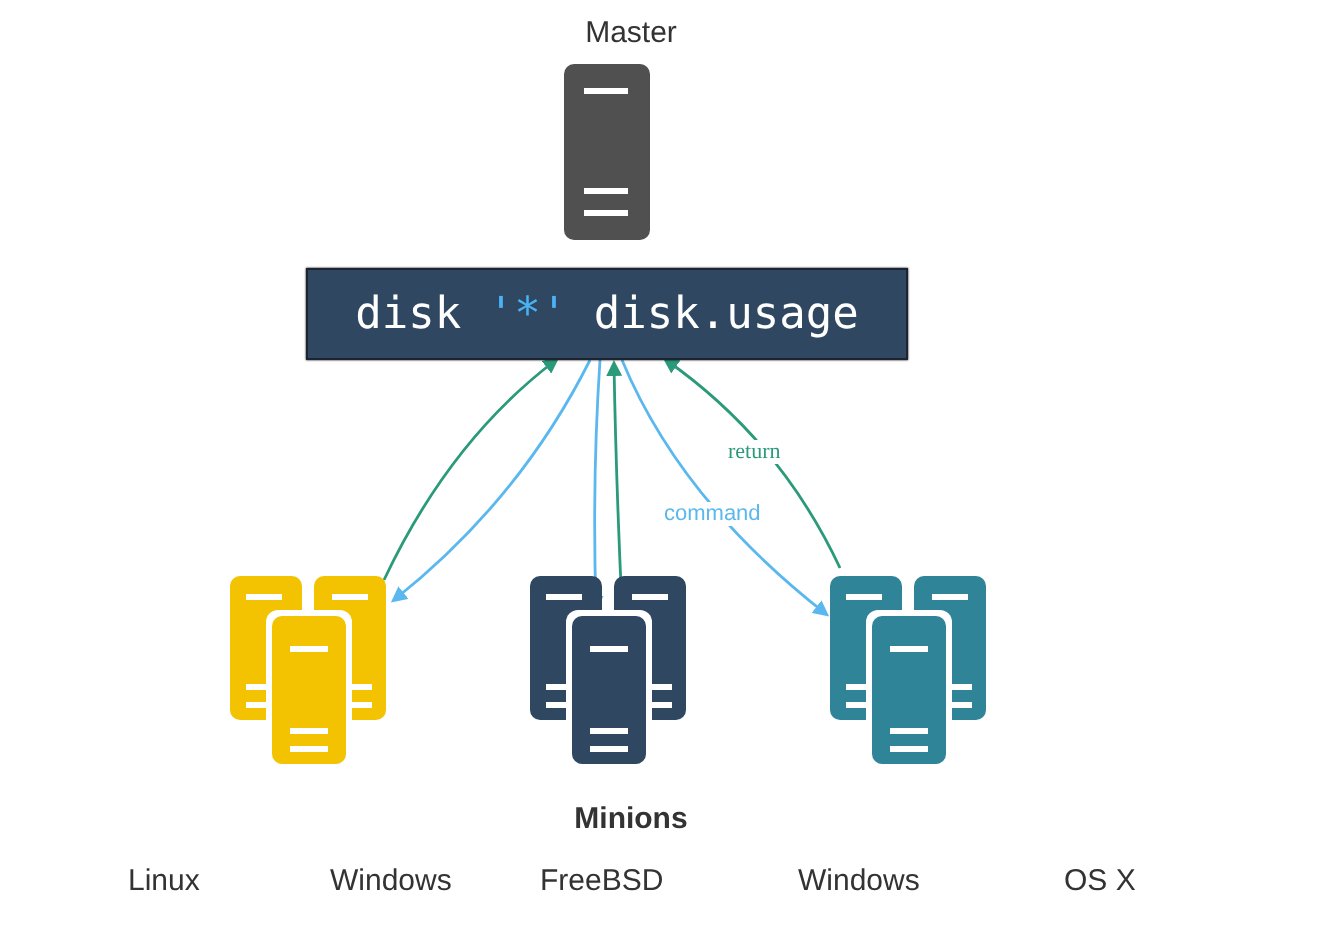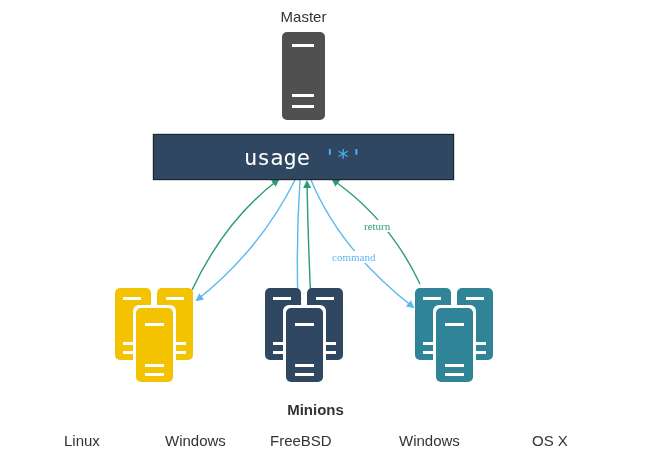--- a/index.html
+++ b/index.html
@@ -1,31 +1,31 @@
 <!DOCTYPE html>
 <html><head>
   <meta charset="utf-8">
   <style>
     html, body { margin: 0; padding: 0; background: #ffffff; }
     body { width: 662px; height: 473px; position: relative; overflow: hidden;
            font-family: "Liberation Sans", "DejaVu Sans", sans-serif; color: #2b2b2b; }
     .lbl { position: absolute; font-size: 15px; color: #333333; text-align: center; white-space: nowrap; }
-    #master-label { left: 0; width: 607px; top: 8px; }
+    #master-label { left: 12px; width: 607px; top: 8px; }
     #minions-label { left: 12px; width: 607px; top: 401px; font-weight: bold; }
     .os { top: 432px; }
     #cmd-box { position: absolute; left: 153px; top: 134px; width: 299px; height: 44px;
                background: #2f4761; border: 1px solid #1b2430; box-shadow: 0 0 1px #000;
                display: flex; align-items: center; justify-content: center;
                font-family: "DejaVu Sans Mono", "Liberation Mono", monospace; font-size: 22px;
                color: #ffffff; white-space: pre; }
     #cmd-box .star { color: #4ab3f5; }
     svg { position: absolute; left: 0; top: 0; }
     .flow-label { position: absolute; font-size: 11px; background: #ffffff; padding: 0 1px; }
     #return-label { left: 363px; top: 220px; color: #2a9a7a; font-family: Liberation Serif, serif; }
-    #command-label { left: 331px; top: 251px; color: #5bb8ef; font-family: Liberation Serif, serif; }
+    #command-label { left: 331px; top: 251px; color: #5bb8ef; }
   </style>
 </head>
 <body>
 
 <div class="lbl" id="master-label">Master</div>
 
 <svg width="662" height="473">
   <defs>
     <marker id="ah-blue" markerWidth="8" markerHeight="8" refX="6" refY="4" orient="auto" markerUnits="userSpaceOnUse">
       <path d="M0,0 L8,4 L0,8 Z" fill="#5bb8ef"></path>
@@ -96,21 +96,21 @@
     <rect x="476" y="342" width="10" height="3" fill="#fff"></rect>
     <rect x="476" y="351" width="10" height="3" fill="#fff"></rect>
     <rect x="433" y="305" width="43" height="80" rx="6" fill="#ffffff"></rect>
     <rect x="436" y="308" width="37" height="74" rx="5" fill="#2f8597"></rect>
     <rect x="445" y="323" width="19" height="3" fill="#fff"></rect>
     <rect x="445" y="364" width="19" height="3" fill="#fff"></rect>
     <rect x="445" y="373" width="19" height="3" fill="#fff"></rect>
   </g>
 </svg>
 
-<div id="cmd-box"><span>usage </span><span class="star">'*'</span></div>
+<div id="cmd-box"><span>disk </span><span class="star">'*'</span><span> disk.usage</span></div>
 
 <div class="flow-label" id="return-label">return</div>
 <div class="flow-label" id="command-label">command</div>
 
 <div class="lbl" id="minions-label">Minions</div>
 
 <div class="lbl os" style="left:64px;">Linux</div>
 <div class="lbl os" style="left:165px;">Windows</div>
 <div class="lbl os" style="left:270px;text-align:right;">FreeBSD</div>
 <div class="lbl os" style="left:399px;">Windows</div>

